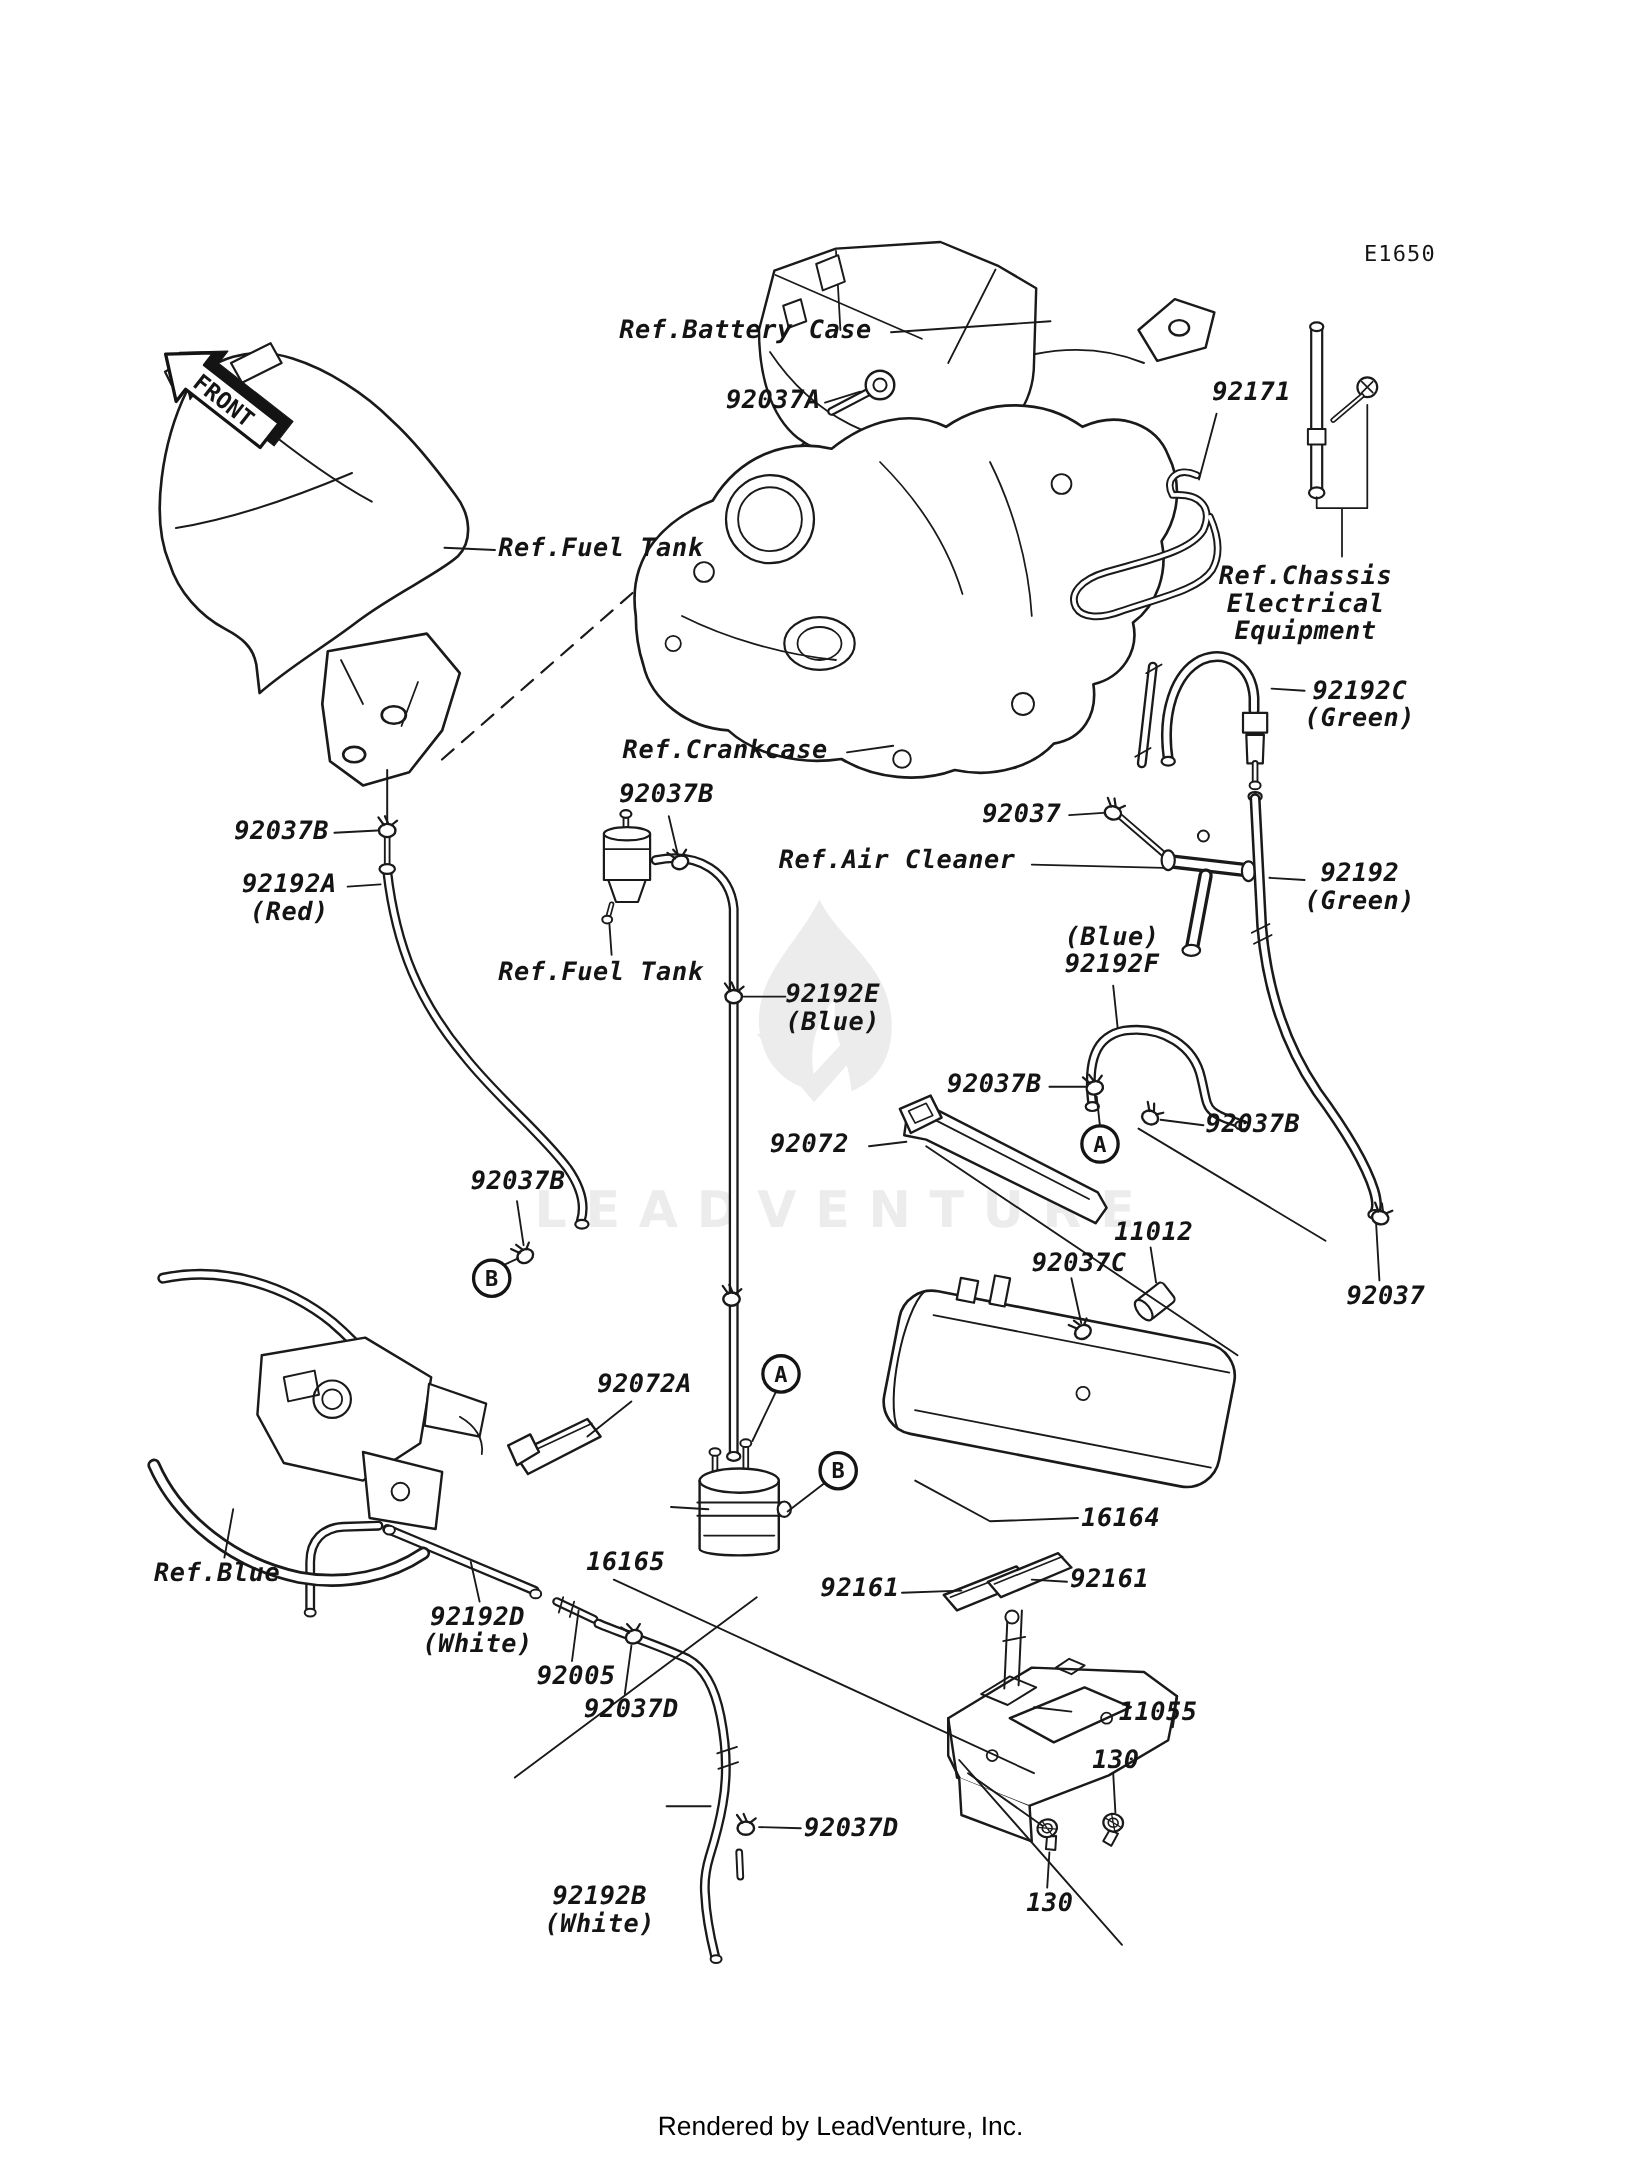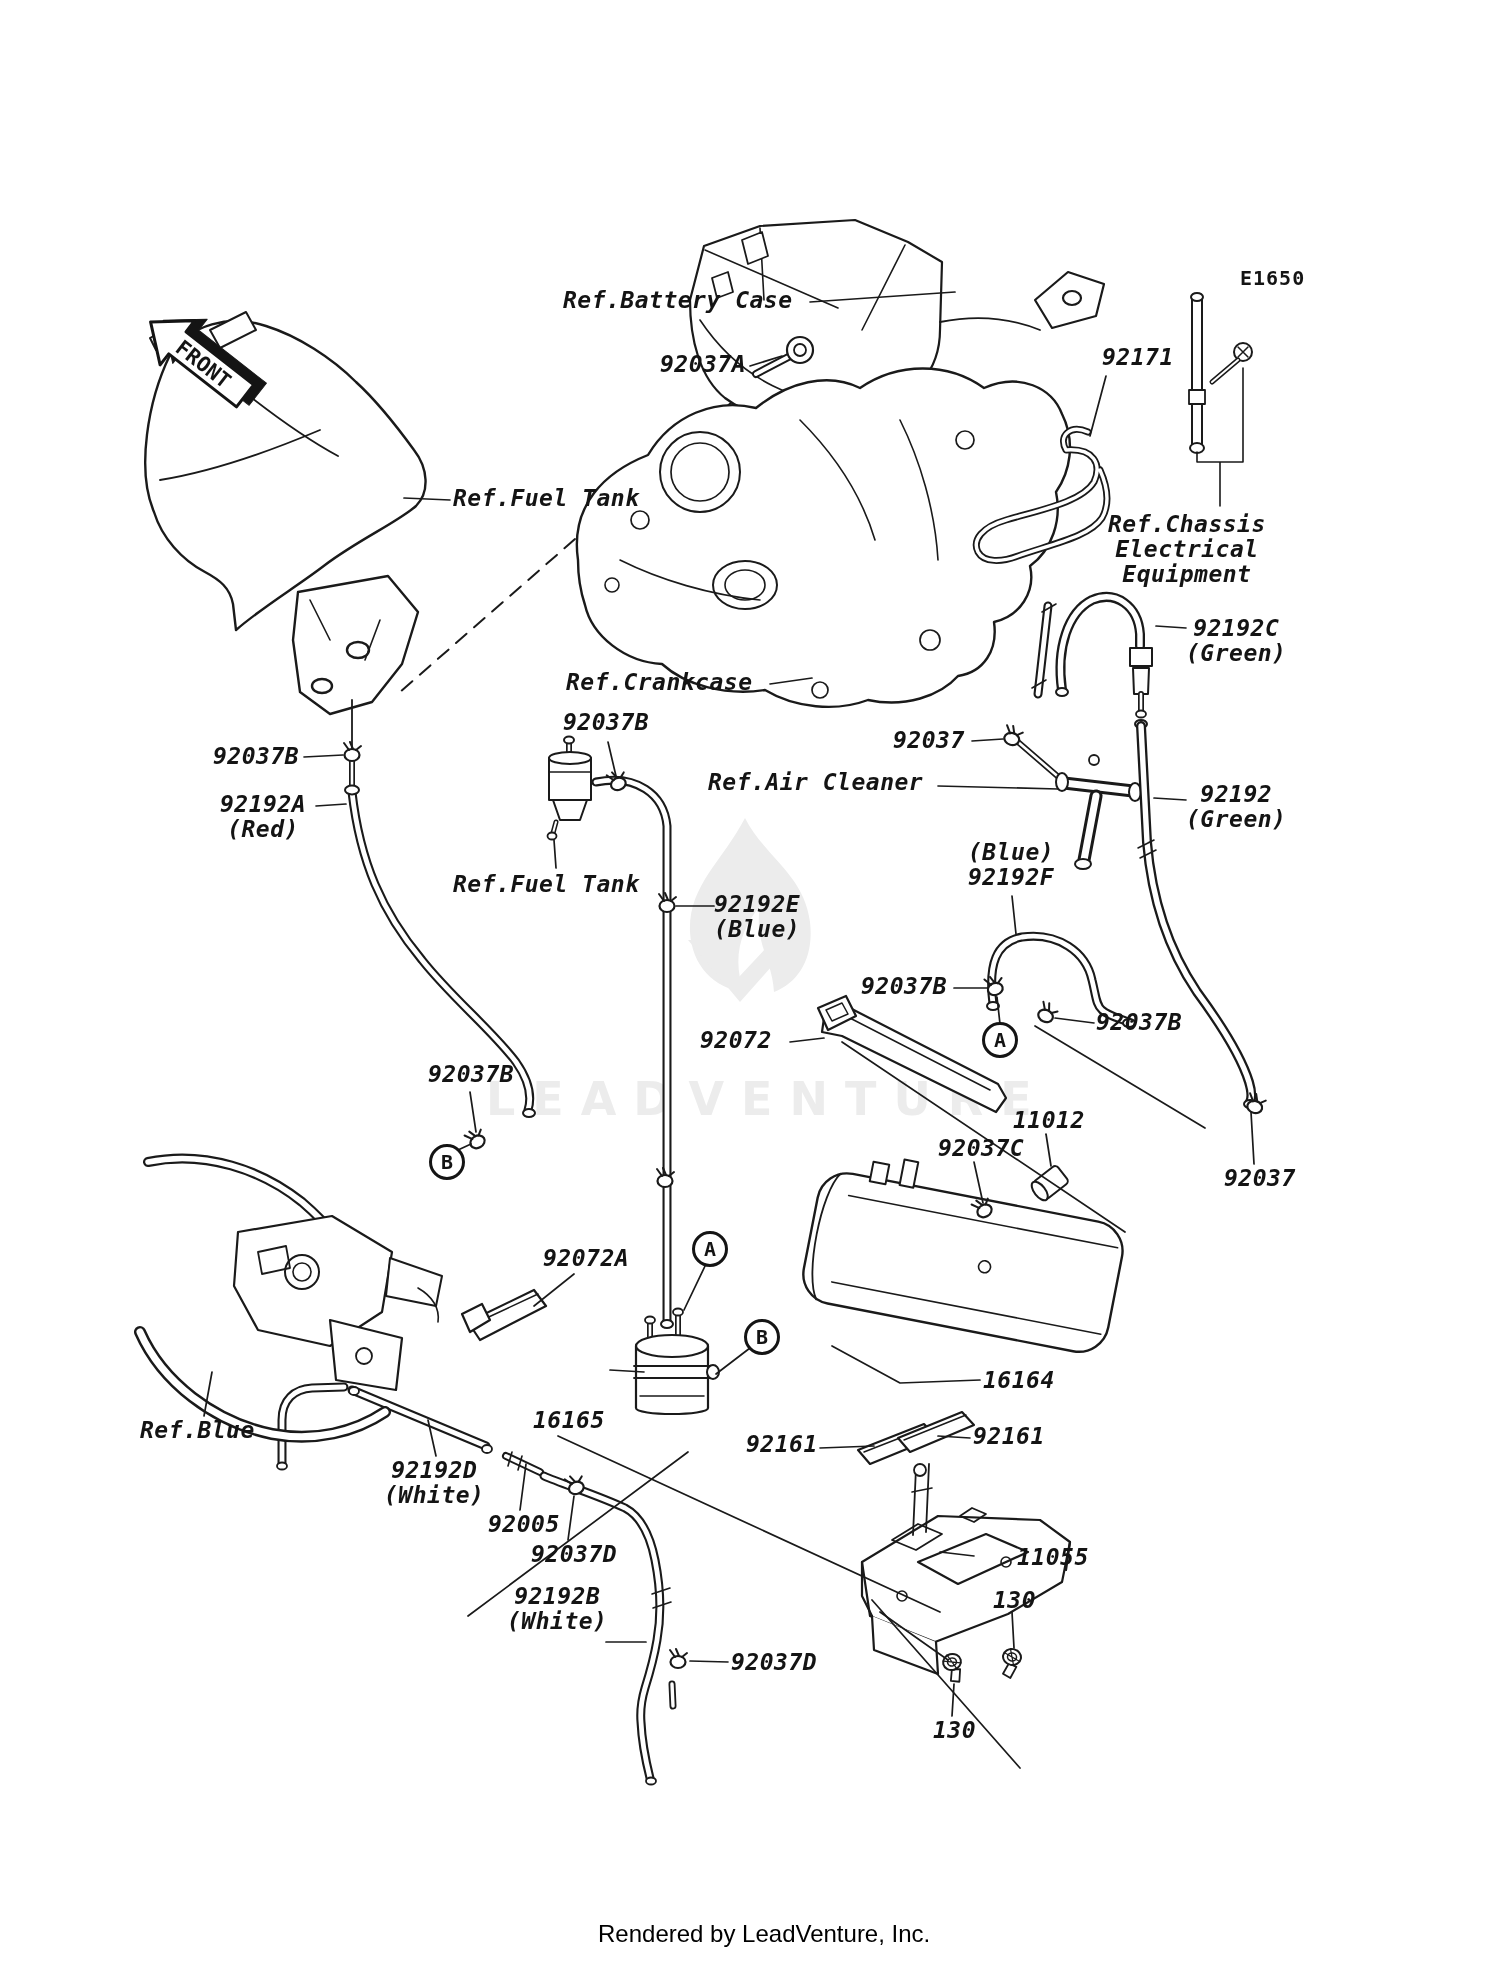--- a/index.html
+++ b/index.html
@@ -13,22 +13,22 @@
     letter-spacing:17px;color:#ececec;white-space:nowrap;}
   .wm-logo{z-index:1;}
   
   #labels{position:absolute;left:0;top:0;width:100%;height:100%;z-index:4;}
   .plabel{position:absolute;font-weight:bold;font-size:23px;line-height:25px;
     color:#141414;white-space:nowrap;letter-spacing:0.5px;font-style:italic;}
   .plabel.multi{text-align:center;}
   .callout{position:absolute;width:30px;height:30px;border:3px solid #141414;border-radius:50%;
     background:#fff;color:#141414;font-weight:bold;font-size:20px;line-height:30px;text-align:center;
     transform:translate(-50%,-50%);z-index:4;}
-  .code{position:absolute;left:1240px;top:218px;z-index:4;font-weight:bold;font-size:20px;
-    letter-spacing:1px;color:#141414;margin-top:48px;}
+  .code{position:absolute;left:1240px;top:218px;z-index:4;font-weight:normal;font-size:20px;
+    letter-spacing:1px;color:#141414;}
   .footer{position:absolute;left:598px;top:1920px;z-index:4;color:#000000;
     font-family:"Liberation Sans", sans-serif;font-size:24px;}
 </style>
 </head>
 <body>
 
 <div class="stage">
 
   <div class="wm-text">LEADVENTURE</div>
   <svg class="wm-logo" width="1500" height="1962" viewBox="0 0 1500 1962">
@@ -457,21 +457,21 @@
       </div>
       <div class="plabel" style="left: 531px; top: 1542px;">
         <div>92037D</div>
       </div>
       <div class="plabel" style="left: 978px; top: 1545px; margin-left: 39px;">
         <div>11055</div>
       </div>
       <div class="plabel" style="left: 993px; top: 1588px;">
         <div>130</div>
       </div>
-      <div class="plabel multi" style="left: 495px; top: 1584px; margin-left: 12px;">
+      <div class="plabel multi" style="left: 495px; top: 1712px;">
         <div>92192B</div>
         <div>(White)</div>
       </div>
       <div class="plabel" style="left: 731px; top: 1650px;">
         <div>92037D</div>
       </div>
       <div class="plabel" style="left: 933px; top: 1718px;">
         <div>130</div>
       </div>
       <div class="callout" style="left: 1000px; top: 1040px;">A</div>

